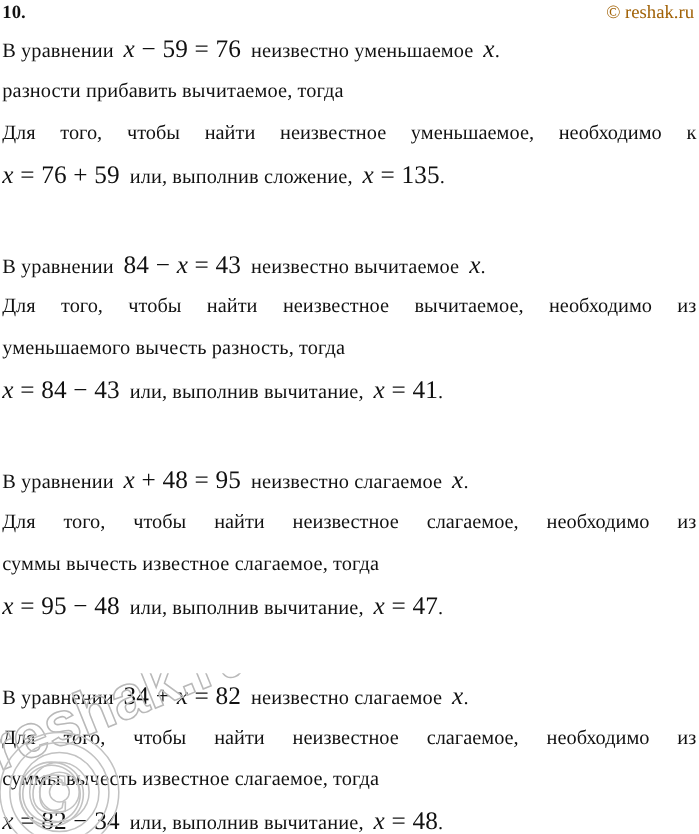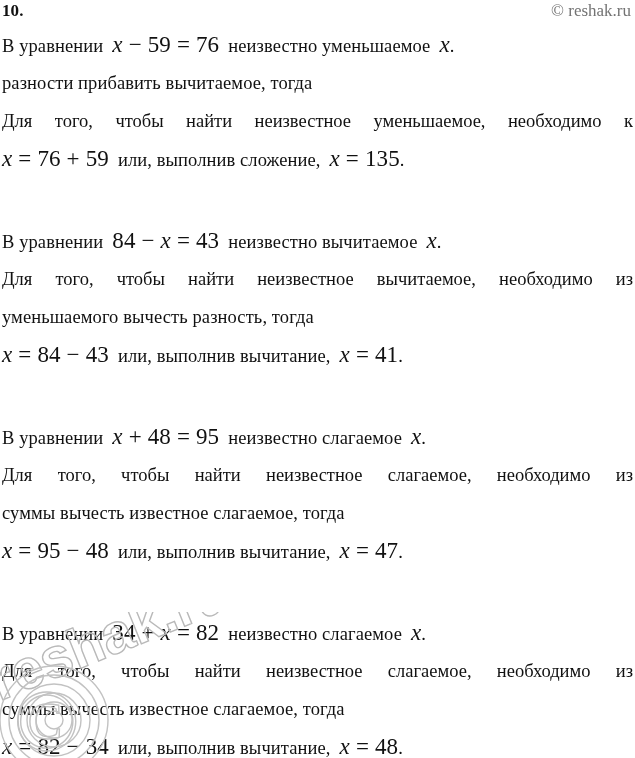--- a/index.html
+++ b/index.html
@@ -35,21 +35,21 @@
   }
   .task-number {
     font-weight: bold;
     font-size: 17px;
     line-height: 22px;
     letter-spacing: 0.1px;
   }
   .watermark-top {
     font-size: 17px;
     line-height: 22px;
-    color: #737373;
+    color: #a16207;
     padding-right: 2px;
     white-space: nowrap;
   }
   .copy-glyph { font-size: 17px; }
 
   
   .blocks { position: relative; }
 
   .block { margin-bottom: 44px; }
   .block:last-child { margin-bottom: 0; }

